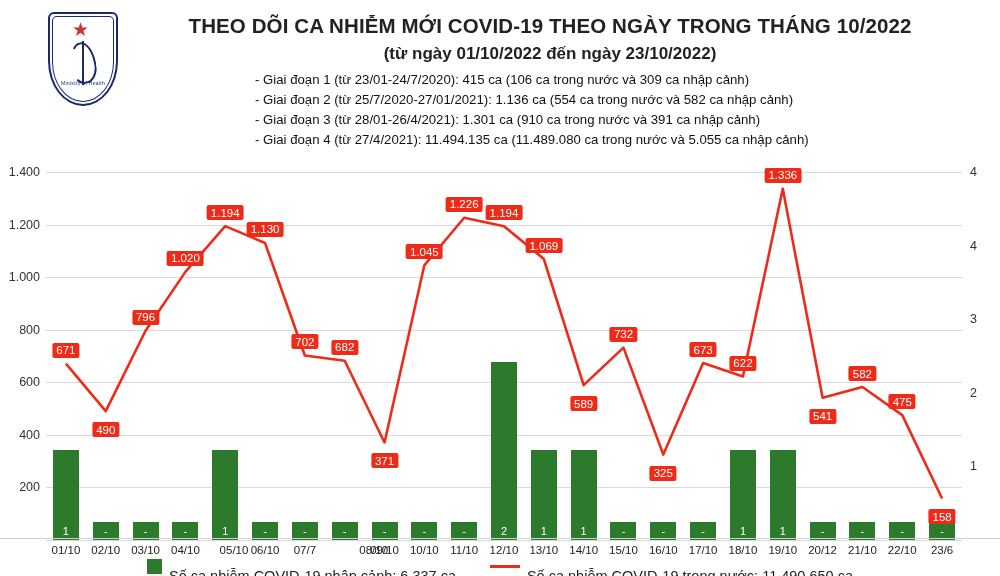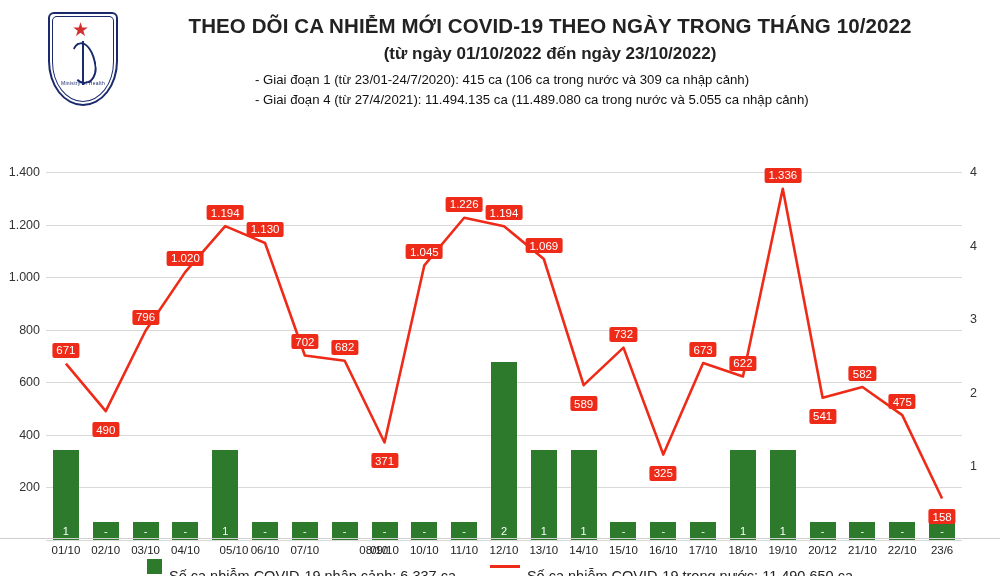--- a/index.html
+++ b/index.html
@@ -154,20 +154,22 @@
     <div class="star">★</div>
     <div class="rod"></div>
     <div class="snake"></div>
     <div class="ministry-text">Ministry of Health</div>
   </div>
 
   <div class="title">THEO DÕI CA NHIỄM MỚI COVID-19 THEO NGÀY TRONG THÁNG 10/2022</div>
   <div class="subtitle">(từ ngày 01/10/2022 đến ngày 23/10/2022)</div>
   <div class="phases">
     <div class="phase-line">- Giai đoạn 1 (từ 23/01-24/7/2020): 415 ca (106 ca trong nước và 309 ca nhập cảnh)</div>
+    <div class="phase-line">- Giai đoạn 2 (từ 25/7/2020-27/01/2021): 1.136 ca (554 ca trong nước và 582 ca nhập cảnh)</div>
+    <div class="phase-line">- Giai đoạn 3 (từ 28/01-26/4/2021): 1.301 ca (910 ca trong nước và 391 ca nhập cảnh)</div>
     <div class="phase-line">- Giai đoạn 4 (từ 27/4/2021): 11.494.135 ca (11.489.080 ca trong nước và 5.055 ca nhập cảnh)</div>
   </div>
 
   <div id="chart">
     <div class="plot" id="plot">
         <div class="gridline" style="top: 368px;"></div>
         <div class="gridline" style="top: 315.429px;"></div>
         <div class="axis-left-label" style="top: 315.429px;">200</div>
         <div class="gridline" style="top: 262.857px;"></div>
         <div class="axis-left-label" style="top: 262.857px;">400</div>
@@ -280,21 +282,21 @@
         <div class="pt-label" style="left: 776.609px; top: 251.794px;">541</div>
         <div class="pt-label" style="left: 816.435px; top: 209.017px;">582</div>
         <div class="pt-label" style="left: 856.261px; top: 237.143px;">475</div>
         <div class="pt-label" style="left: 896.087px; top: 352.469px;">158</div>
         <div class="xtick" style="left: 19.913px;">01/10</div>
         <div class="xtick" style="left: 59.7391px;">02/10</div>
         <div class="xtick" style="left: 99.5652px;">03/10</div>
         <div class="xtick" style="left: 139.391px;">04/10</div>
         <div class="xtick" style="left: 188px;">05/10</div>
         <div class="xtick" style="left: 219.043px;">06/10</div>
-        <div class="xtick" style="left: 258.87px;">07/10</div>
+        <div class="xtick" style="left: 258.87px;">07/7</div>
         <div class="xtick" style="left: 298.696px; margin-left: 29px;">08/10</div>
         <div class="xtick" style="left: 338.522px;">09/10</div>
         <div class="xtick" style="left: 378.348px;">10/10</div>
         <div class="xtick" style="left: 418.174px;">11/10</div>
         <div class="xtick" style="left: 458px;">12/10</div>
         <div class="xtick" style="left: 497.826px;">13/10</div>
         <div class="xtick" style="left: 537.652px;">14/10</div>
         <div class="xtick" style="left: 577.478px;">15/10</div>
         <div class="xtick" style="left: 617.304px;">16/10</div>
         <div class="xtick" style="left: 657.13px;">17/10</div>

